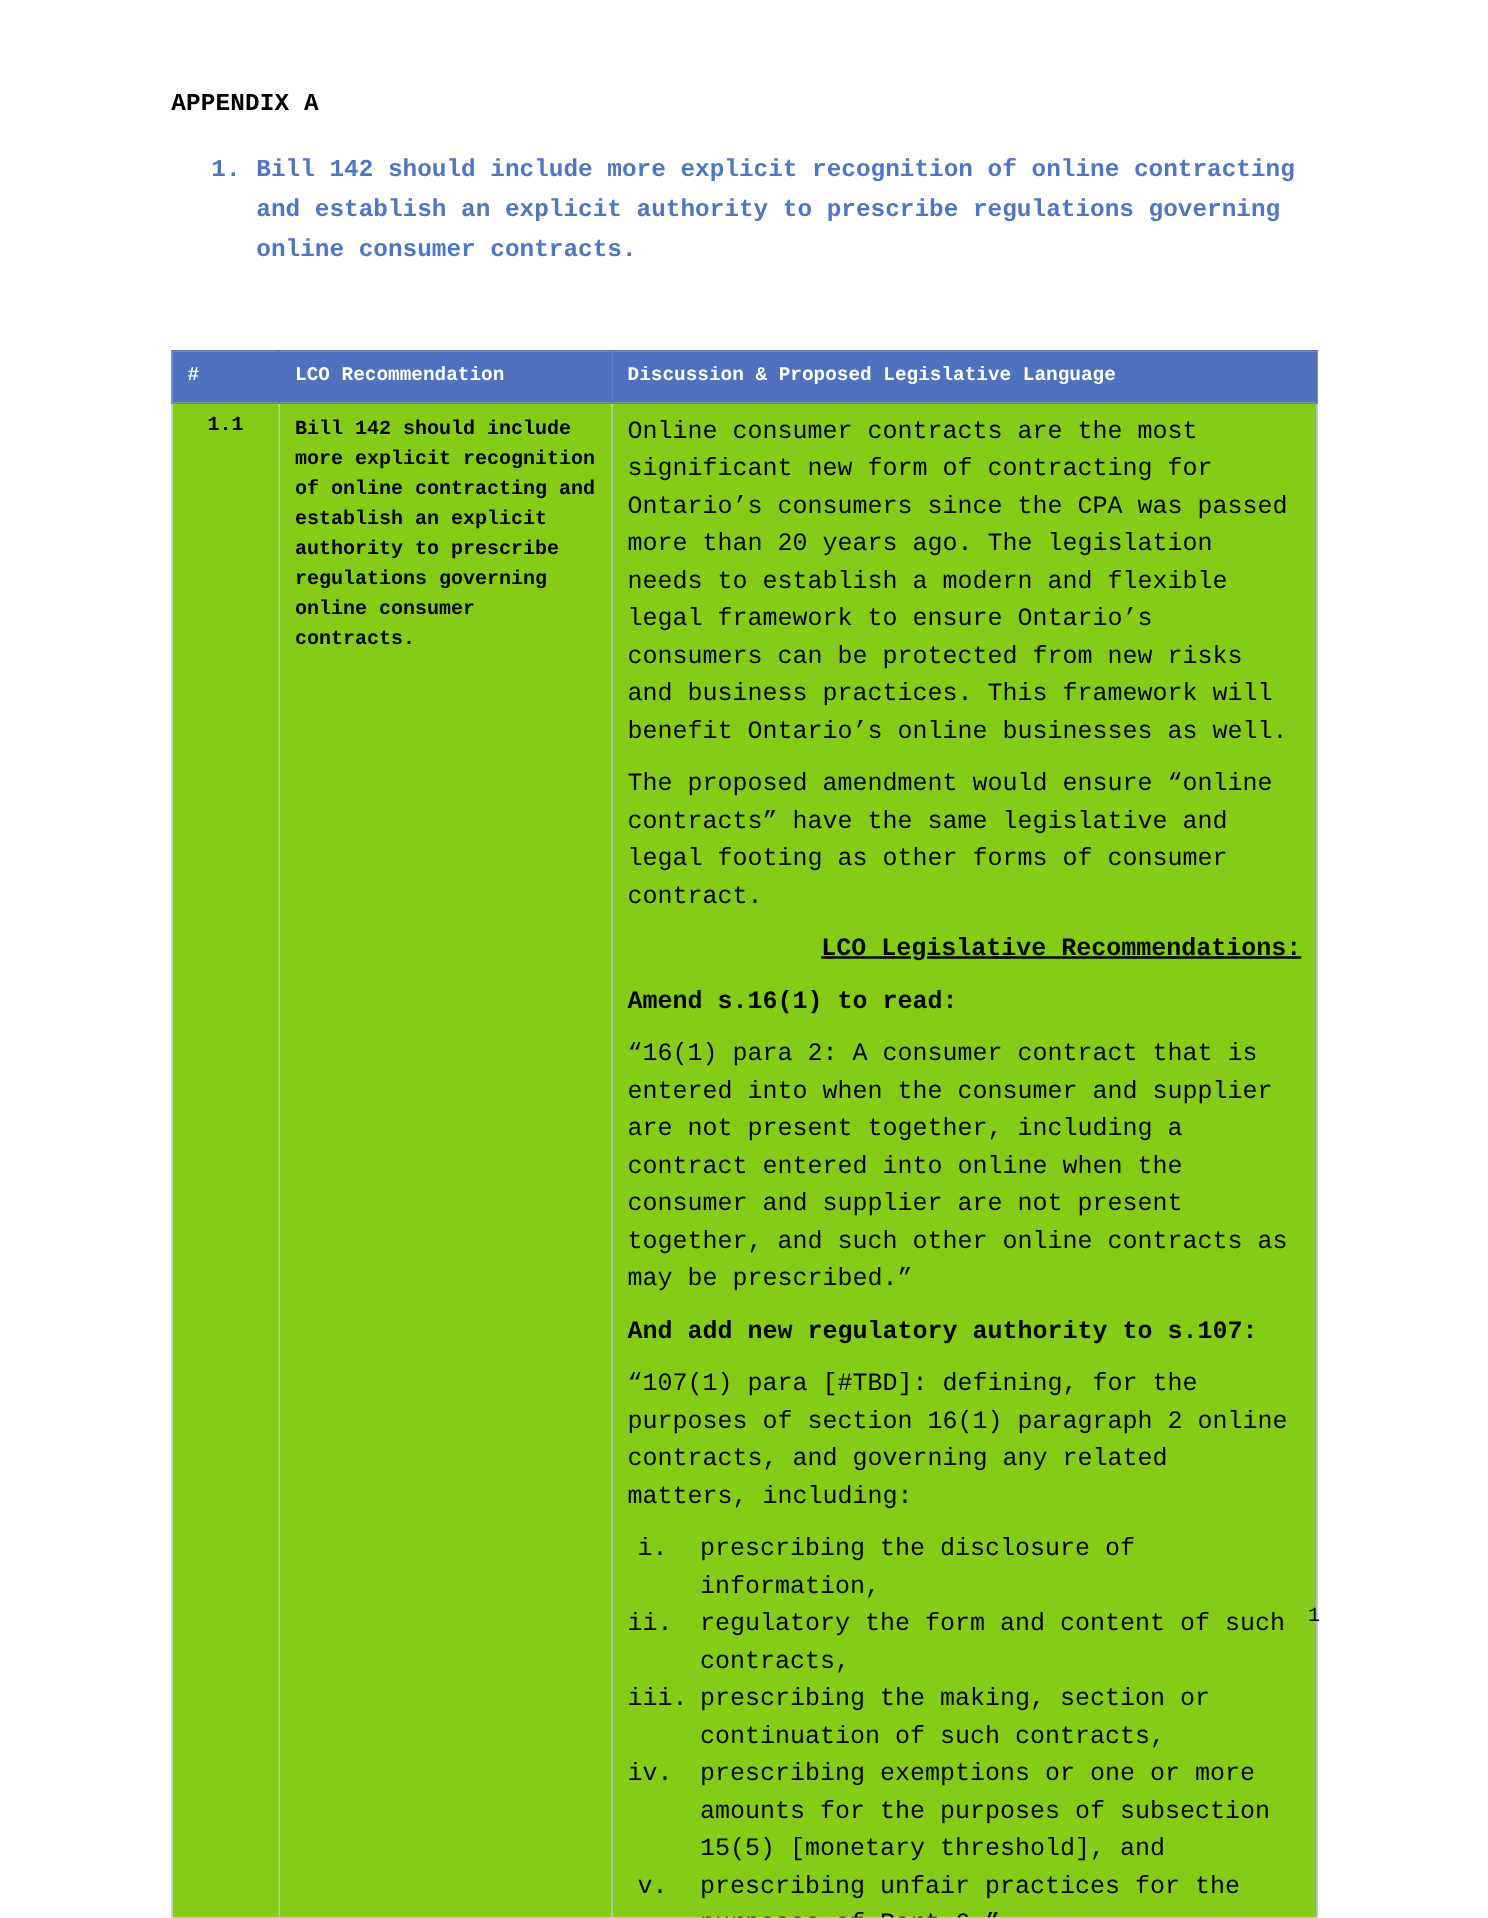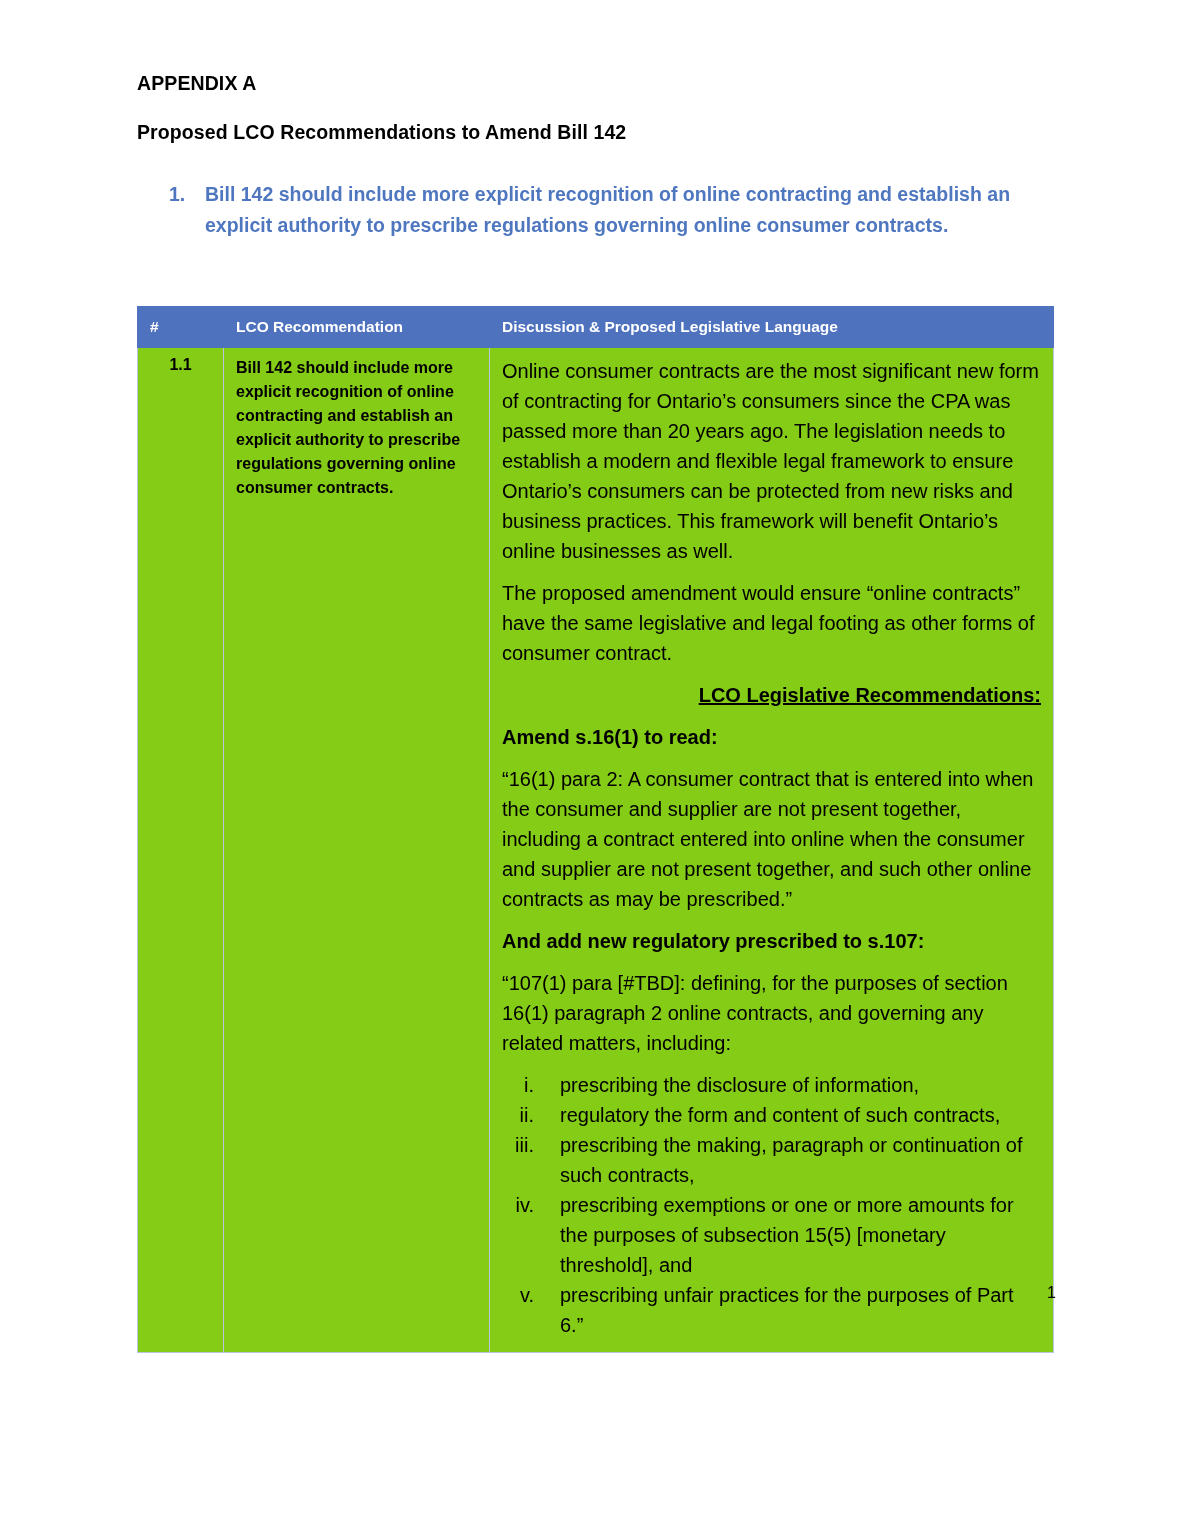--- a/index.html
+++ b/index.html
@@ -15,20 +15,21 @@
     position: relative;
     overflow: hidden;
   }
   .page {
     position: absolute;
     left: 0; top: 0;
     width: 1190px;
     height: 1340px;
     box-sizing: border-box;
     padding: 72px 134px 0 137px;
+    font-family: Liberation Mono, monospace;
   }
 
   .doc-title {
     font-size: 19.5px;
     font-weight: bold;
     letter-spacing: 0.1px;
     margin: 0 0 26px 0;
     line-height: 1.2;
   }
   .doc-subtitle {
@@ -149,21 +150,20 @@
     font-size: 16px;
     color: #000000;
   }
 </style>
 </head>
 <body>
 
 <div class="page">
 
   <h1 class="doc-title">APPENDIX A</h1>
-  <h2 class="doc-subtitle">Proposed LCO Recommendations to Amend Bill 142</h2>
 
   <div class="rec-heading">
     <span class="num">1.</span>
     <span class="txt">Bill 142 should include more explicit recognition of online contracting and establish an explicit authority to prescribe regulations governing online consumer contracts.</span>
   </div>
 
   <table class="rec-table">
     <thead>
       <tr>
         <th class="col-num">#</th>
@@ -174,34 +174,34 @@
     <tbody>
       <tr>
         <td class="cell-num">1.1</td>
         <td class="cell-rec">Bill 142 should include more explicit recognition of online contracting and establish an explicit authority to prescribe regulations governing online consumer contracts.</td>
         <td class="cell-disc">
           <p>Online consumer contracts are the most significant new form of contracting for Ontario’s consumers since the CPA was passed more than 20 years ago. The legislation needs to establish a modern and flexible legal framework to ensure Ontario’s consumers can be protected from new risks and business practices. This framework will benefit Ontario’s online businesses as well.</p>
           <p>The proposed amendment would ensure “online contracts” have the same legislative and legal footing as other forms of consumer contract.</p>
           <p class="p-underline-bold">LCO Legislative Recommendations:</p>
           <p class="p-bold">Amend s.16(1) to read:</p>
           <p>“16(1) para 2: A consumer contract that is entered into when the consumer and supplier are not present together, including a contract entered into online when the consumer and supplier are not present together, and such other online contracts as may be prescribed.”</p>
-          <p class="p-bold">And add new regulatory prescribed to s.107:</p>
+          <p class="p-bold">And add new regulatory authority to s.107:</p>
           <p>“107(1) para [#TBD]: defining, for the purposes of section 16(1) paragraph 2 online contracts, and governing any related matters, including:</p>
           <ol class="roman-list">
             <li>
               <span class="rn">i.</span>
               <span class="rt">prescribing the disclosure of information,</span>
             </li>
             <li>
               <span class="rn">ii.</span>
               <span class="rt">regulatory the form and content of such contracts,</span>
             </li>
             <li>
               <span class="rn">iii.</span>
-              <span class="rt">prescribing the making, paragraph or continuation of such contracts,</span>
+              <span class="rt">prescribing the making, section or continuation of such contracts,</span>
             </li>
             <li>
               <span class="rn">iv.</span>
               <span class="rt">prescribing exemptions or one or more amounts for the purposes of subsection 15(5) [monetary threshold], and</span>
             </li>
             <li>
               <span class="rn">v.</span>
               <span class="rt">prescribing unfair practices for the purposes of Part 6.”</span>
             </li>
           </ol>

